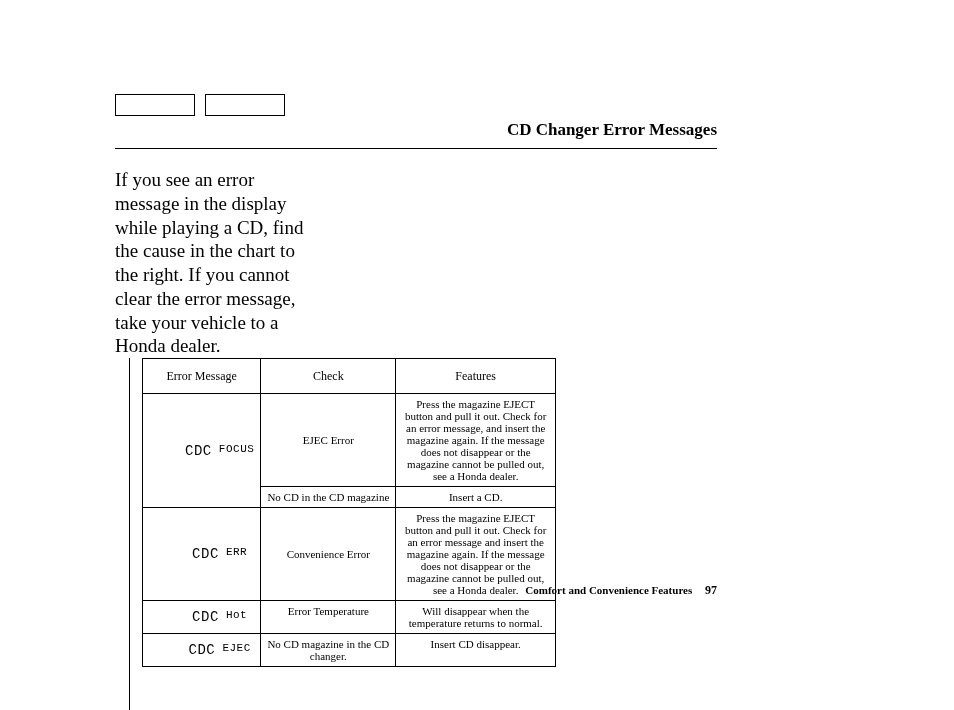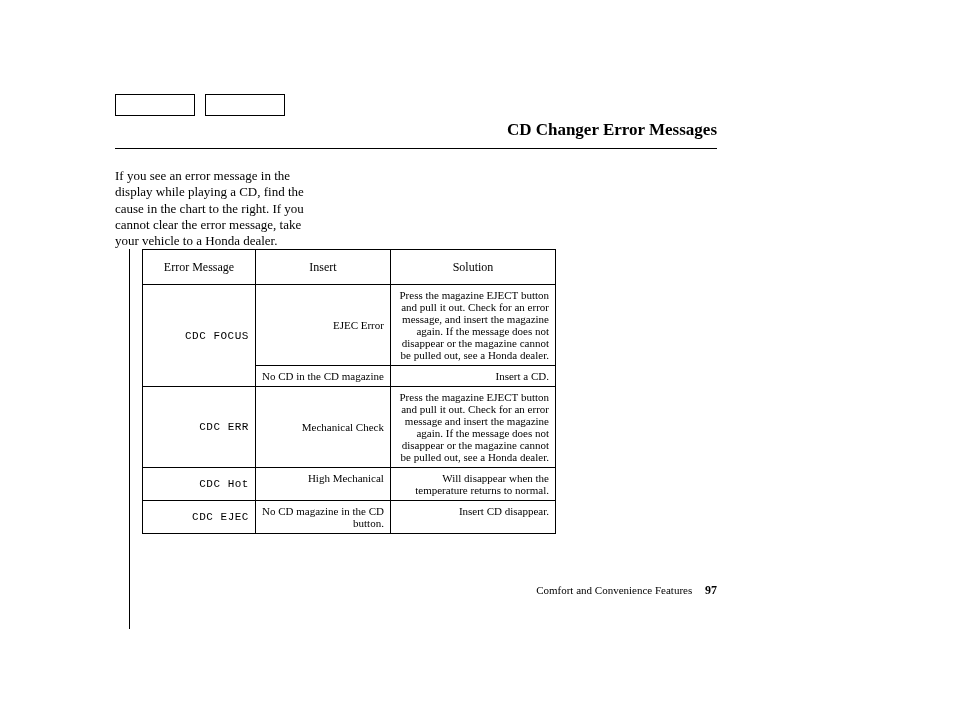--- a/index.html
+++ b/index.html
@@ -48,69 +48,69 @@
   }
   .content {
     position: absolute;
     top: 168px;
     left: 115px;
     right: 83px;
   }
   .left-col {
     float: left;
     width: 206px;
-    font-size: 13px;
+    font-size: 19px;
     line-height: 1.25;
   }
   .right-col {
     float: left;
     margin-left: 14px;
     border-left: 1px solid #000;
     padding-left: 12px;
     min-height: 380px;
   }
   table.err {
     border-collapse: collapse;
     font-size: 11px;
     width: 414px;
   }
   table.err th, table.err td {
     border: 1px solid #000;
     padding: 4px 6px;
-    text-align: right;
+    text-align: center;
     vertical-align: top;
   }
   table.err th {
     font-weight: normal;
     text-align: center;
     font-size: 12px;
     height: 26px;
     vertical-align: middle;
   }
   .disp {
     font-family: "Courier New", monospace;
     font-size: 11px;
     letter-spacing: 0.5px;
     white-space: nowrap;
     text-align: left;
     vertical-align: middle;
   }
   .prefix {
-    font-size: 11px;
+    font-size: 14px;
     vertical-align: top;
     margin-left: 36px;
   }
   .footer {
     position: absolute;
     right: 83px;
     bottom: 112px;
     font-size: 11px;
   }
   .footer .sec {
-    font-weight: normal;
+    font-weight: bold;
     margin-left: 37px;
   }
   .footer .pg {
     font-weight: bold;
     margin-left: 10px;
     font-size: 12px;
     margin-top: 44px;
   }
 </style>
 </head>
@@ -127,59 +127,59 @@
   </div>
 
   <div class="content">
     <div class="left-col">If you see an error message in the display while playing a CD, find the cause in the chart to the right. If you cannot clear the error message, take your vehicle to a Honda dealer.</div>
 
     <div class="right-col">
       <table class="err">
         <thead>
           <tr>
             <th style="width:74px">Error Message</th>
-            <th style="width:122px">Insert</th>
-            <th>Solution</th>
+            <th style="width:122px">Check</th>
+            <th>Features</th>
           </tr>
         </thead>
         <tbody>
           <tr>
             <td rowspan="2" class="disp" style="vertical-align:middle">
               <span class="prefix">CDC</span>
               <span>FOCUS</span>
             </td>
             <td style="vertical-align:middle">EJEC Error</td>
             <td>Press the magazine EJECT button and pull it out. Check for an error message, and insert the magazine again. If the message does not disappear or the magazine cannot be pulled out, see a Honda dealer.</td>
           </tr>
           <tr>
             <td>No CD in the CD magazine</td>
             <td>Insert a CD.</td>
           </tr>
           <tr>
             <td class="disp" style="vertical-align:middle">
               <span class="prefix">CDC</span>
               <span>ERR</span>
             </td>
-            <td style="vertical-align:middle">Mechanical Check</td>
+            <td style="vertical-align:middle">Convenience Error</td>
             <td>Press the magazine EJECT button and pull it out. Check for an error message and insert the magazine again. If the message does not disappear or the magazine cannot be pulled out, see a Honda dealer.</td>
           </tr>
           <tr>
             <td class="disp" style="vertical-align:middle">
               <span class="prefix">CDC</span>
               <span>Hot</span>
             </td>
-            <td>High Mechanical</td>
+            <td>Error Temperature</td>
             <td>Will disappear when the temperature returns to normal.</td>
           </tr>
           <tr>
             <td class="disp" style="vertical-align:middle">
               <span class="prefix">CDC</span>
               <span>EJEC</span>
             </td>
-            <td>No CD magazine in the CD button.</td>
+            <td>No CD magazine in the CD changer.</td>
             <td>Insert CD disappear.</td>
           </tr>
         </tbody>
       </table>
     </div>
   </div>
 
   <div class="footer">
     <span class="sec">Comfort and Convenience Features</span>
     <span class="pg">97</span>

